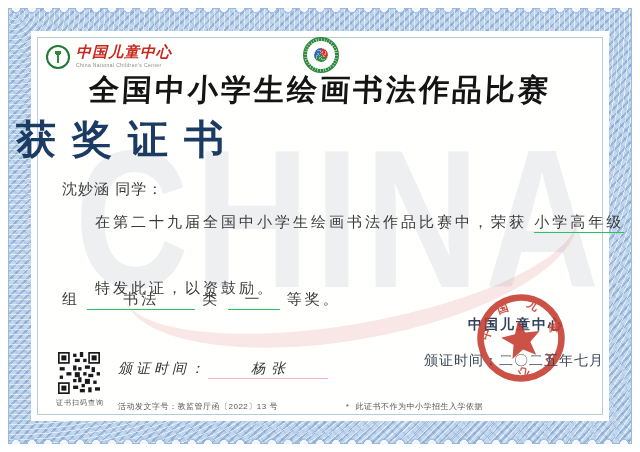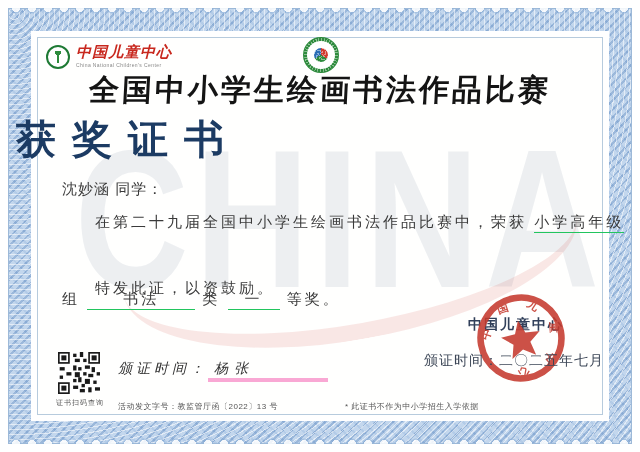--- a/index.html
+++ b/index.html
@@ -136,24 +136,24 @@
   
   .qr { position:absolute; left:58px; top:352px; width:42px; height:42px; }
   .qr-caption { position:absolute; left:50px; top:398px; width:60px; text-align:center; font-size:7px; color:#555; letter-spacing:1px; }
   .teacher-line {
     position:absolute; left:118px; top:360px;
     font-family:"DejaVu Serif", serif;
     font-size:14px; color:#333; letter-spacing:4px; font-style:italic;
   }
   .teacher-name {
     display:inline-block; min-width:120px; padding-left:6px;
-    border-bottom:4px solid #f9a8d4; letter-spacing:6px;
+    border-bottom:1px solid #f9a8d4; letter-spacing:6px;text-align:center;
   }
   .doc-no { position:absolute; left:118px; top:401px; font-size:8px; color:#555; letter-spacing:0.5px; }
-  .disclaimer { position:absolute; left:345px; top:401px; font-size:8px; color:#555; letter-spacing:0.5px; }
+  .disclaimer { position:absolute; left:345px; top:401px; font-size:8px; color:#555; letter-spacing:0.5px;font-family:Liberation Mono, monospace; }
 </style>
 </head>
 <body>
 
 <div class="frame">
   <div class="frame-scallop-top"></div>
   <div class="frame-scallop-bottom"></div>
 </div>
 <div class="paper"></div>
 <div class="inner-rule"></div>

